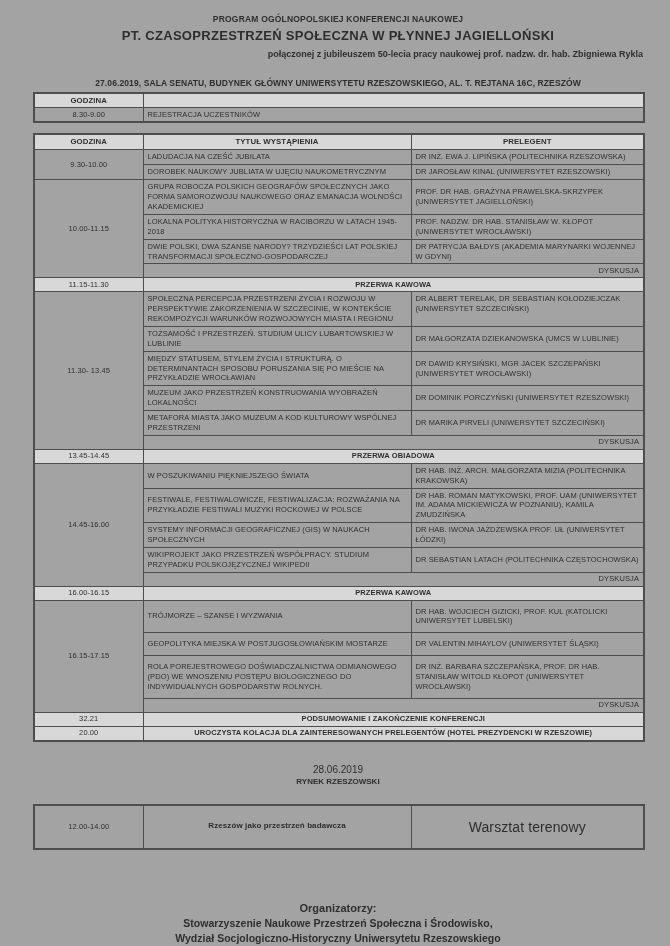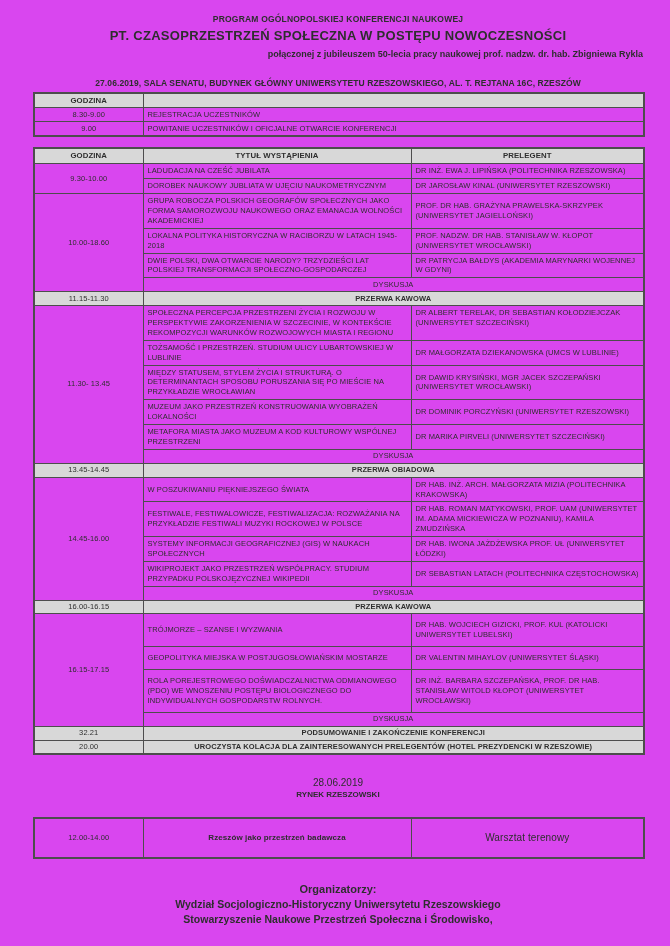--- a/index.html
+++ b/index.html
@@ -1,82 +1,78 @@
 <!DOCTYPE html>
 <html lang="pl"><head>
 <meta charset="utf-8">
 <style>
   html,body{margin:0;padding:0;background:#ffffff;}
   .page{
     position:relative;
     width:670px;height:946px;
     box-sizing:border-box;
     padding:14px 27px 0 33px;
-    background:#d946ef;
+    background:#a3a3a3;
     color:#2e2e2e;
     font-family:"Liberation Sans", sans-serif;
     overflow:hidden;
   }
   .center{text-align:center;}
   .title1{font-size:8.5px;font-weight:bold;letter-spacing:.2px;margin:0 0 4px 0;}
   .title2{font-size:13px;font-weight:bold;letter-spacing:.3px;margin:0 0 6px 0;}
   .title3{font-size:9px;font-weight:bold;margin:0;text-align:right;}
   .dateline{font-size:8.5px;font-weight:bold;letter-spacing:.1px;margin:19px 0 4px 0;}
   table{border-collapse:collapse;width:610px;table-layout:fixed;}
   table{border:2px solid #4d4d4d;}
   td{border:1px solid #4d4d4d;font-size:7.5px;line-height:1.32;letter-spacing:.1px;
      padding:2px 4px;vertical-align:middle;word-wrap:break-word;}
   .th{background:#d8d8d8;font-weight:bold;text-align:center;font-size:7.8px;padding:2px 3px;}
   .time-cell{text-align:center;white-space:nowrap;padding:1px 18px;}
-  .dyskusja-cell{text-align:center;padding:1.5px 4px;}
+  .dyskusja-cell{text-align:right;padding:1.5px 4px;}
   .break-row td{background:#d8d8d8;}
   .break-label{text-align:center;font-weight:bold;padding:1.5px 4px;}
   .intro-table td{padding:1.5px 4px;}
   .main-table{margin-top:10px;}
   .g4pad{padding-top:6px;padding-bottom:6px;}
   .day2-block{margin-top:22px;}
   .day2-date{font-size:10px;font-weight:normal;margin:0 0 2px 0;}
   .day2-venue{font-size:8px;font-weight:bold;margin:0 0 18px 0;}
   .day2-table td{padding:12px 23px;}
   .day2-title{text-align:center;font-weight:bold;font-size:8px;}
-  .day2-note{text-align:center;font-size:10px;}
-  .footer{margin-top:24px;}
+  .day2-note{text-align:center;font-size:14px;}
+  .footer{margin-top:52px;}
   .footer-heading{font-size:11px;font-weight:bold;margin:0 0 3px 0;}
   .footer-line{font-size:10.5px;font-weight:bold;margin:0 0 3px 0;}
   col.c-time{width:109px;} col.c-title{width:268px;} col.c-speaker{width:233px;}
   col.c-rest{width:501px;}
 </style>
 </head>
 <body>
 
 <div class="page">
 
   <div class="center title1">PROGRAM OGÓLNOPOLSKIEJ KONFERENCJI NAUKOWEJ</div>
-  <div class="center title2">PT. CZASOPRZESTRZEŃ SPOŁECZNA W POSTĘPU NOWOCZESNOŚCI</div>
+  <div class="center title2">PT. CZASOPRZESTRZEŃ SPOŁECZNA W PŁYNNEJ JAGIELLOŃSKI</div>
   <div class="center title3">połączonej z jubileuszem 50-lecia pracy naukowej prof. nadzw. dr. hab. Zbigniewa Rykla</div>
 
   <div class="center dateline">27.06.2019, SALA SENATU, BUDYNEK GŁÓWNY UNIWERSYTETU RZESZOWSKIEGO, AL. T. REJTANA 16C, RZESZÓW</div>
 
   <table class="intro-table">
     <colgroup>
         <col class="c-time">
         <col class="c-rest">
       </colgroup>
     <tbody>
         <tr>
       <td class="th">GODZINA</td>
       <td class="th"></td>
     </tr>
     <tr>
       <td class="time-cell">8.30-9.00</td>
       <td>REJESTRACJA UCZESTNIKÓW</td>
-    </tr>
-    <tr>
-      <td class="time-cell">9.00</td>
-      <td>POWITANIE UCZESTNIKÓW I OFICJALNE OTWARCIE KONFERENCJI</td>
     </tr>
   </tbody>
     </table>
 
   <table class="main-table">
     <colgroup>
         <col class="c-time">
         <col class="c-title">
         <col class="c-speaker">
       </colgroup>
@@ -91,30 +87,30 @@
       <td class="time-cell" rowspan="2">9.30-10.00</td>
       <td>LADUDACJA NA CZEŚĆ JUBILATA</td>
       <td>DR INŻ. EWA J. LIPIŃSKA (POLITECHNIKA RZESZOWSKA)</td>
     </tr>
     <tr>
       <td>DOROBEK NAUKOWY JUBLIATA W UJĘCIU NAUKOMETRYCZNYM</td>
       <td>DR JAROSŁAW KINAL (UNIWERSYTET RZESZOWSKI)</td>
     </tr>
 
     <tr>
-      <td class="time-cell" rowspan="4">10.00-18.60</td>
+      <td class="time-cell" rowspan="4">10.00-11.15</td>
       <td>GRUPA ROBOCZA POLSKICH GEOGRAFÓW SPOŁECZNYCH JAKO FORMA SAMOROZWOJU NAUKOWEGO ORAZ EMANACJA WOLNOŚCI AKADEMICKIEJ</td>
       <td>PROF. DR HAB. GRAŻYNA PRAWELSKA-SKRZYPEK (UNIWERSYTET JAGIELLOŃSKI)</td>
     </tr>
     <tr>
       <td>LOKALNA POLITYKA HISTORYCZNA W RACIBORZU W LATACH 1945-2018</td>
       <td>PROF. NADZW. DR HAB. STANISŁAW W. KŁOPOT (UNIWERSYTET WROCŁAWSKI)</td>
     </tr>
     <tr>
-      <td>DWIE POLSKI, DWA OTWARCIE NARODY? TRZYDZIEŚCI LAT POLSKIEJ TRANSFORMACJI SPOŁECZNO-GOSPODARCZEJ</td>
+      <td>DWIE POLSKI, DWA SZANSE NARODY? TRZYDZIEŚCI LAT POLSKIEJ TRANSFORMACJI SPOŁECZNO-GOSPODARCZEJ</td>
       <td>DR PATRYCJA BAŁDYS (AKADEMIA MARYNARKI WOJENNEJ W GDYNI)</td>
     </tr>
     <tr>
       <td class="dyskusja-cell" colspan="2">DYSKUSJA</td>
     </tr>
 
     <tr class="break-row">
       <td class="time-cell">11.15-11.30</td>
       <td class="break-label" colspan="2">PRZERWA KAWOWA</td>
     </tr>
@@ -217,17 +213,17 @@
         <td class="time-cell">12.00-14.00</td>
         <td class="day2-title">Rzeszów jako przestrzeń badawcza</td>
         <td class="day2-note">Warsztat terenowy</td>
       </tr>
     </tbody>
       </table>
   </div>
 
   <div class="footer center">
     <div class="footer-heading">Organizatorzy:</div>
+    <div class="footer-line">Stowarzyszenie Naukowe Przestrzeń Społeczna i Środowisko,</div>
     <div class="footer-line">Wydział Socjologiczno-Historyczny Uniwersytetu Rzeszowskiego</div>
-    <div class="footer-line">Stowarzyszenie Naukowe Przestrzeń Społeczna i Środowisko,</div>
   </div>
 
 </div>
 
 </body></html>

